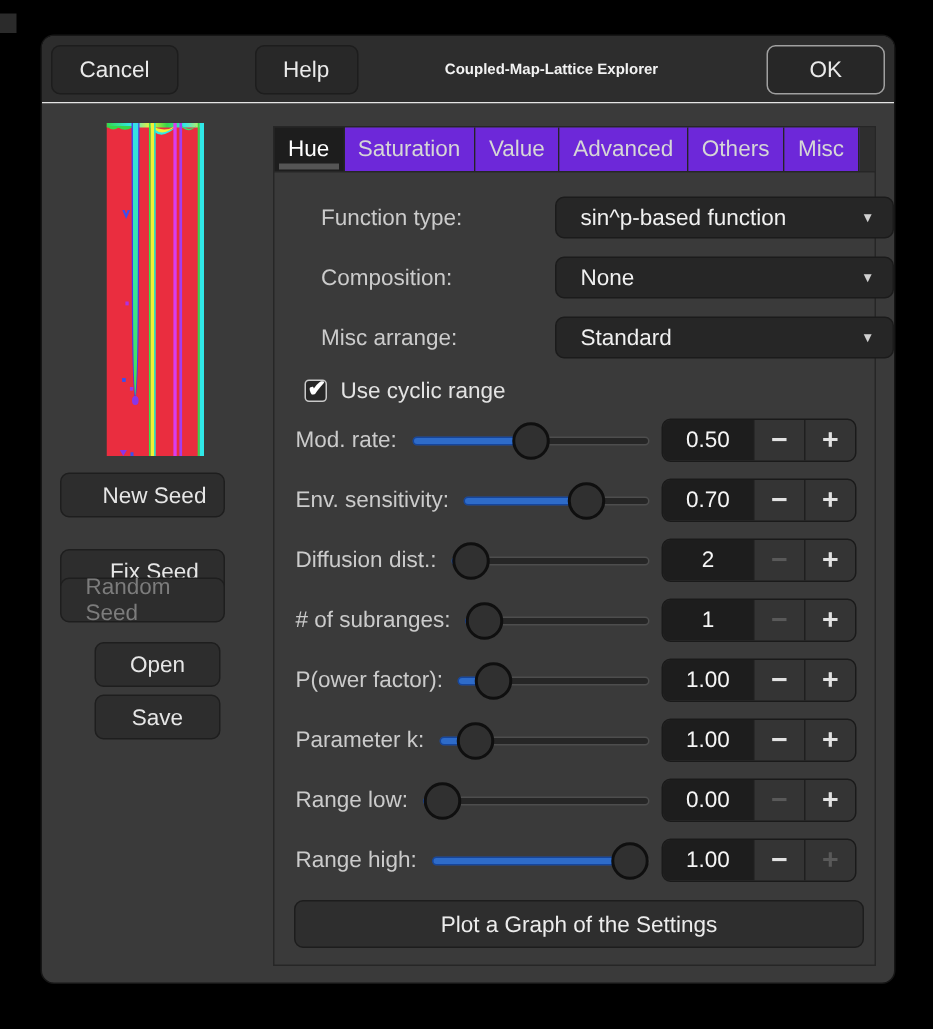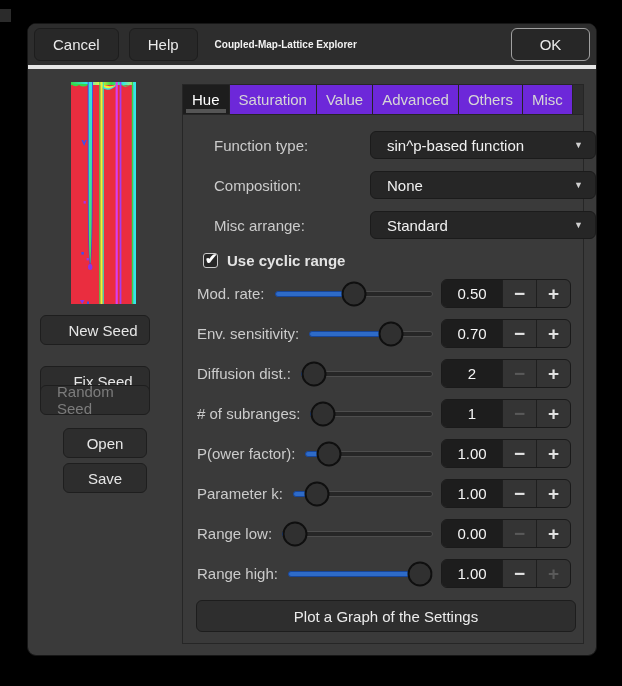--- a/index.html
+++ b/index.html
@@ -7,22 +7,22 @@
               font-family:"Liberation Sans", sans-serif; }
   .stage { position:relative; width:622px; height:686px; background:#000; }
 
   .notch { position:absolute; left:0; top:9px; width:11px; height:13px; background:#2b2b2b; }
 
   .dialog { position:absolute; left:27px; top:23px; width:570px; height:633px;
             background:#3a3a3a; border:1px solid #161616; border-radius:9px; }
 
   
   .titlebar { position:absolute; left:0; top:0; right:0; height:45px; background:#2d2d2d;
-              border-bottom:4px solid #e5e5e5; border-radius:8px 8px 0 0;
-              display:flex; align-items:center; padding:0 6px; }
+              border-bottom:1px solid #e5e5e5; border-radius:8px 8px 0 0;
+              display:flex; align-items:center; padding:0 6px;gap:41px; }
   .tb-btn { height:33px; padding:0 18px; background:#282828; border:1px solid #1d1d1d;
             border-radius:6px; color:#eaeaea; font-size:15px; display:flex; align-items:center;
             justify-content:center; cursor:default; }
   .tb-btn + .tb-btn { margin-left:10px; }
   .win-title { font-size:10px; font-weight:bold; color:#f2f2f2; margin-left:17px; white-space:nowrap; }
   .tb-ok { margin-left:auto; width:79px; background:#272727; border:1px solid #a0a0a0; }
 
   
   .preview { position:absolute; left:43px; top:58px; width:65px; height:222px; }
   .preview svg { display:block; width:65px; height:222px; }
@@ -57,21 +57,21 @@
   .combo { position:absolute; left:156px; width:226px; height:28px; background:#262626;
            border:1px solid #1b1b1b; border-radius:6px; display:flex; align-items:center;
            padding:0 12px 0 16px; }
   .combo-value { font-size:15px; color:#f0f0f0; flex:1; }
   .combo-arrow { font-size:9px; color:#d0d0d0; }
 
   .check-row { position:absolute; left:21px; height:16px; display:flex; align-items:center; }
   .checkbox { width:15px; height:15px; background:#272727; border:1px solid #c9c9c9;
               border-radius:3px; position:relative; }
   .checkmark { position:absolute; left:1px; top:-4px; font-size:15px; font-weight:bold; color:#ffffff; }
-  .check-label { margin-left:9px; font-size:15px; font-weight:bold; color:#e3e3e3; }
+  .check-label { margin-left:9px; font-size:15px; font-weight:normal; color:#e3e3e3; }
 
   .srow { position:absolute; left:15px; right:13px; height:29px; display:flex; align-items:center; }
   .slider { flex:1; position:relative; height:29px; margin:0 8px 0 10px; }
   .rail { position:absolute; left:0; right:0; top:50%; transform:translateY(-50%);
           height:6px; background:#262626; border:1px solid #4d4d4d; border-radius:3px; }
   .sl-inner { position:absolute; left:13px; right:13px; top:0; bottom:0; }
   .fill { position:absolute; left:-13px; top:50%; transform:translateY(-50%); height:6px;
           width:calc(var(--p) * 1% + 13px); background:#2e6bc8; border:1px solid #16459a;
           border-radius:3px; }
   .thumb { position:absolute; left:calc(var(--p) * 1%); top:50%;

